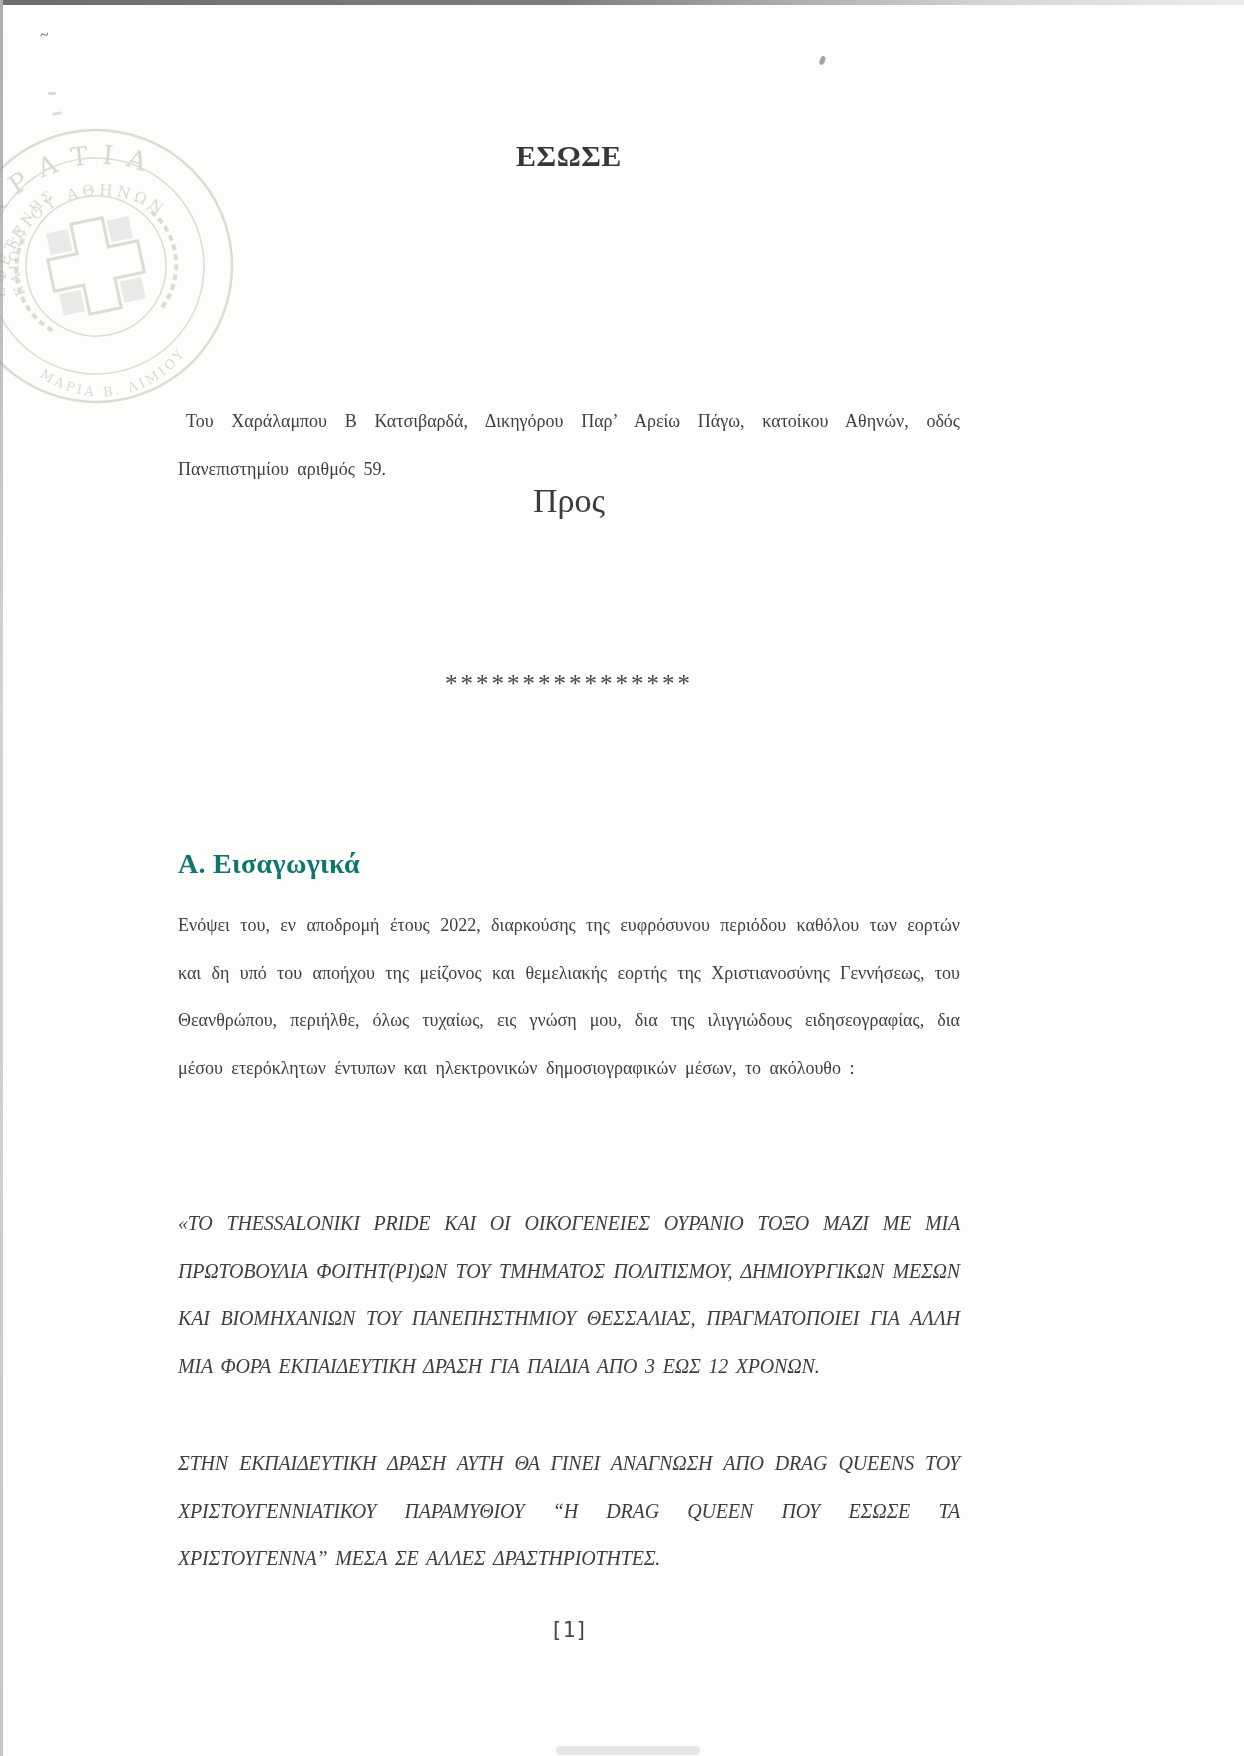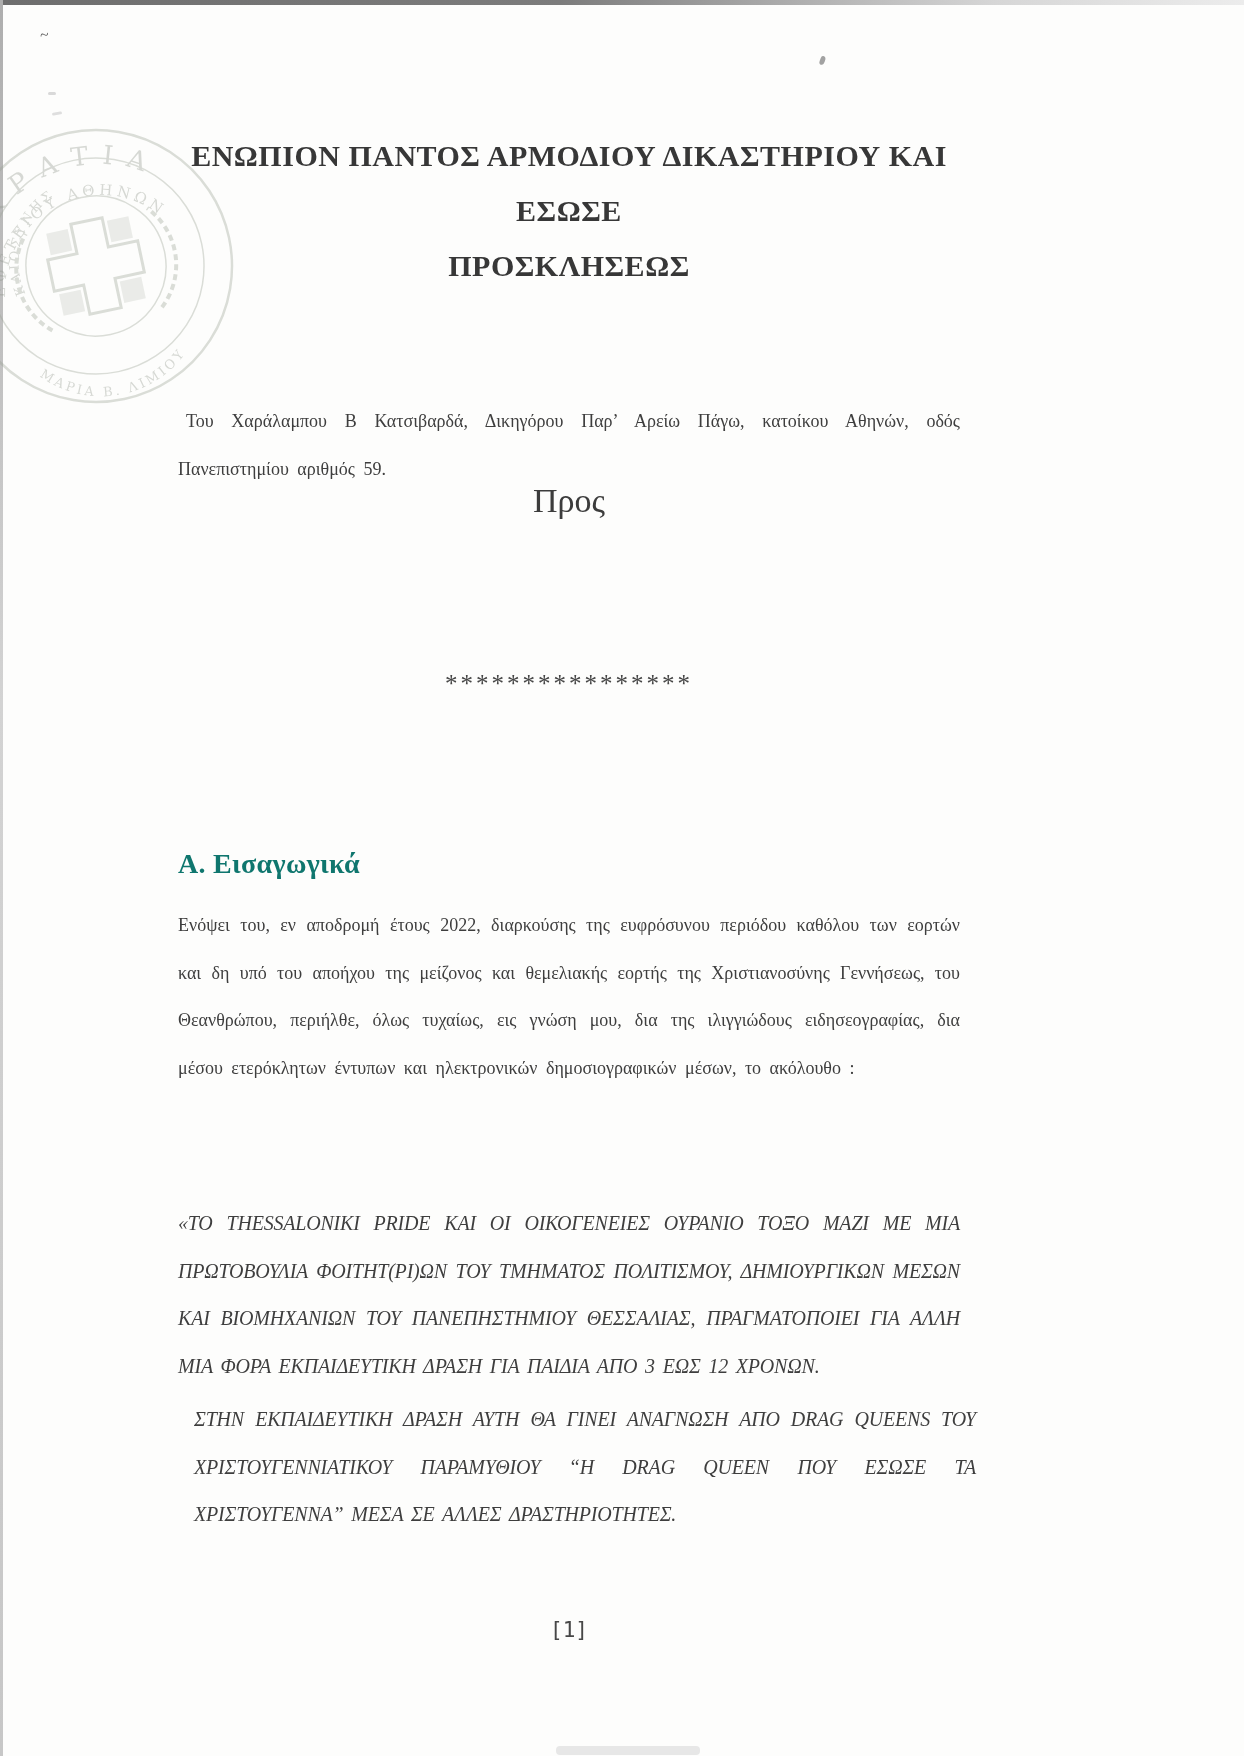--- a/index.html
+++ b/index.html
@@ -57,21 +57,21 @@
   .separator{top:670px;text-align:center;font-size:25px;letter-spacing:3px;color:#454545;}
   .section-heading{
     top:848px;font-size:28px;font-weight:bold;color:#0f766e;letter-spacing:.3px;
   }
   .intro{top:884px;}
   .quote{
     font-style:italic;font-size:20px;line-height:47.5px;
     text-align:justify;word-spacing:3px;color:#3e3e3e;letter-spacing:-.2px;
   }
   .quote-1{top:1180px;}
-  .quote-2{top:1376px;margin-left:16px;}
+  .quote-2{top:1420px;}
   .page-number{
     top:1618px;text-align:center;
     font-family:"DejaVu Sans Mono", monospace;font-size:21px;color:#474747;
   }
 </style>
 </head>
 <body>
 
 <div class="page">
 
@@ -111,23 +111,21 @@
       <rect x="124" y="124" width="22" height="22" opacity=".55"></rect>
       <rect x="186" y="124" width="22" height="22" opacity=".55"></rect>
       <rect x="124" y="186" width="22" height="22" opacity=".55"></rect>
       <rect x="186" y="186" width="22" height="22" opacity=".55"></rect>
       <path d="M 110,220 A 70,70 0 0 1 104,120" fill="none" stroke="#98a092" stroke-width="4" stroke-dasharray="6 4"></path>
       <path d="M 222,220 A 70,70 0 0 0 228,120" fill="none" stroke="#98a092" stroke-width="4" stroke-dasharray="6 4"></path>
     </g>
   </svg>
 
   <div class="blk doc-title">
-    <div>ΕΝΩΠΙΟΝ ΠΑΝΤΟΣ ΑΡΜΟΔΙΟΥ ΔΙΚΑΣΤΗΡΙΟΥ ΚΑΙ</div>
     <div>ΕΣΩΣΕ</div>
-    <div>ΠΡΟΣΚΛΗΣΕΩΣ</div>
   </div>
 
   <p class="blk para declarant">Του  Χαράλαμπου Β Κατσιβαρδά, Δικηγόρου Παρ’ Αρείω Πάγω, κατοίκου Αθηνών, οδός Πανεπιστημίου αριθμός 59.</p>
 
   <div class="blk to-label">Προς</div>
 
   <div class="blk separator">****************</div>
 
   <div class="blk section-heading">Α. Εισαγωγικά</div>
   <p class="blk para intro">Ενόψει του, εν αποδρομή έτους 2022, διαρκούσης της ευφρόσυνου περιόδου καθόλου των εορτών και δη υπό του αποήχου της μείζονος και θεμελιακής εορτής της Χριστιανοσύνης Γεννήσεως, του Θεανθρώπου, περιήλθε, όλως τυχαίως, εις γνώση μου, δια της ιλιγγιώδους ειδησεογραφίας, δια μέσου ετερόκλητων έντυπων και ηλεκτρονικών δημοσιογραφικών μέσων, το ακόλουθο :</p>

